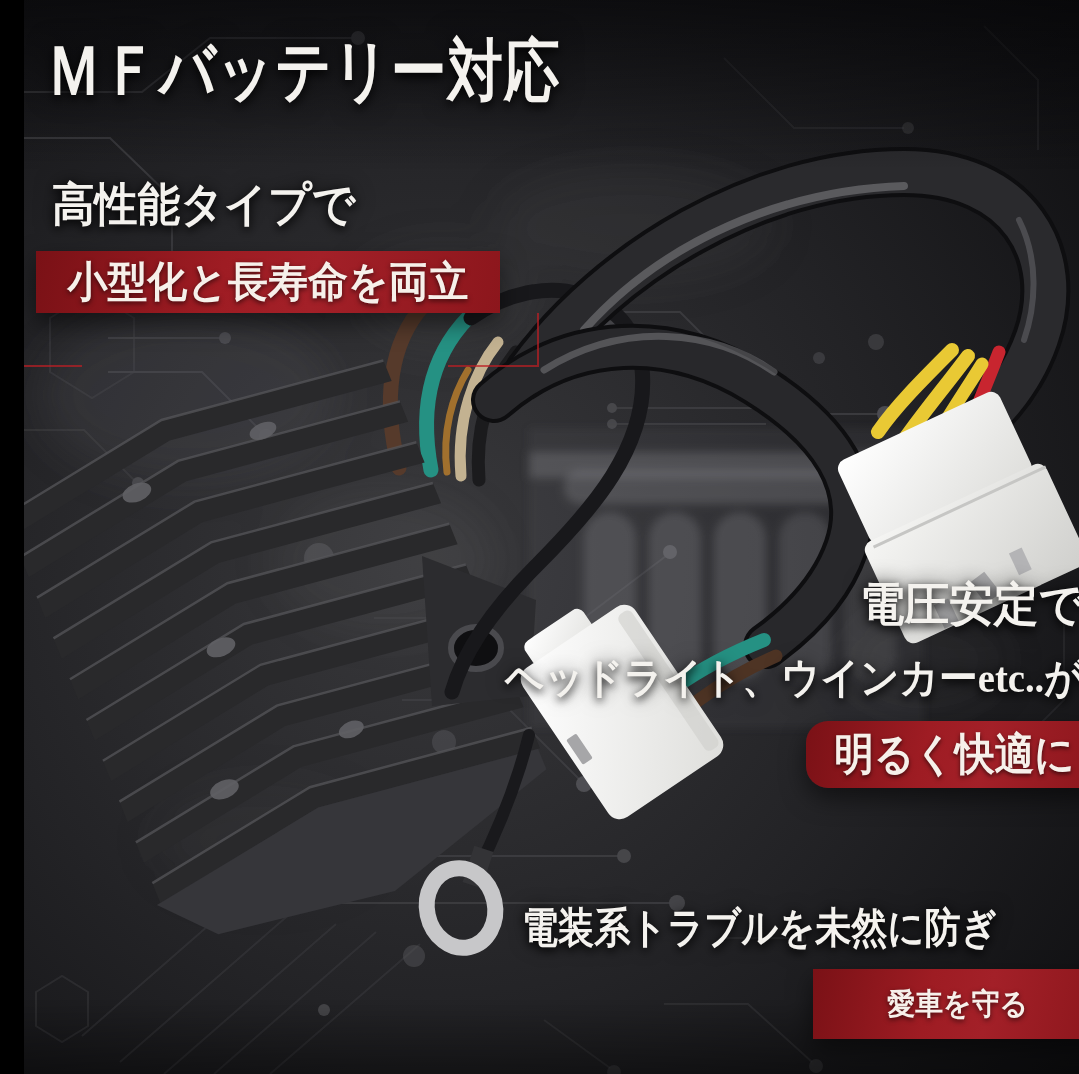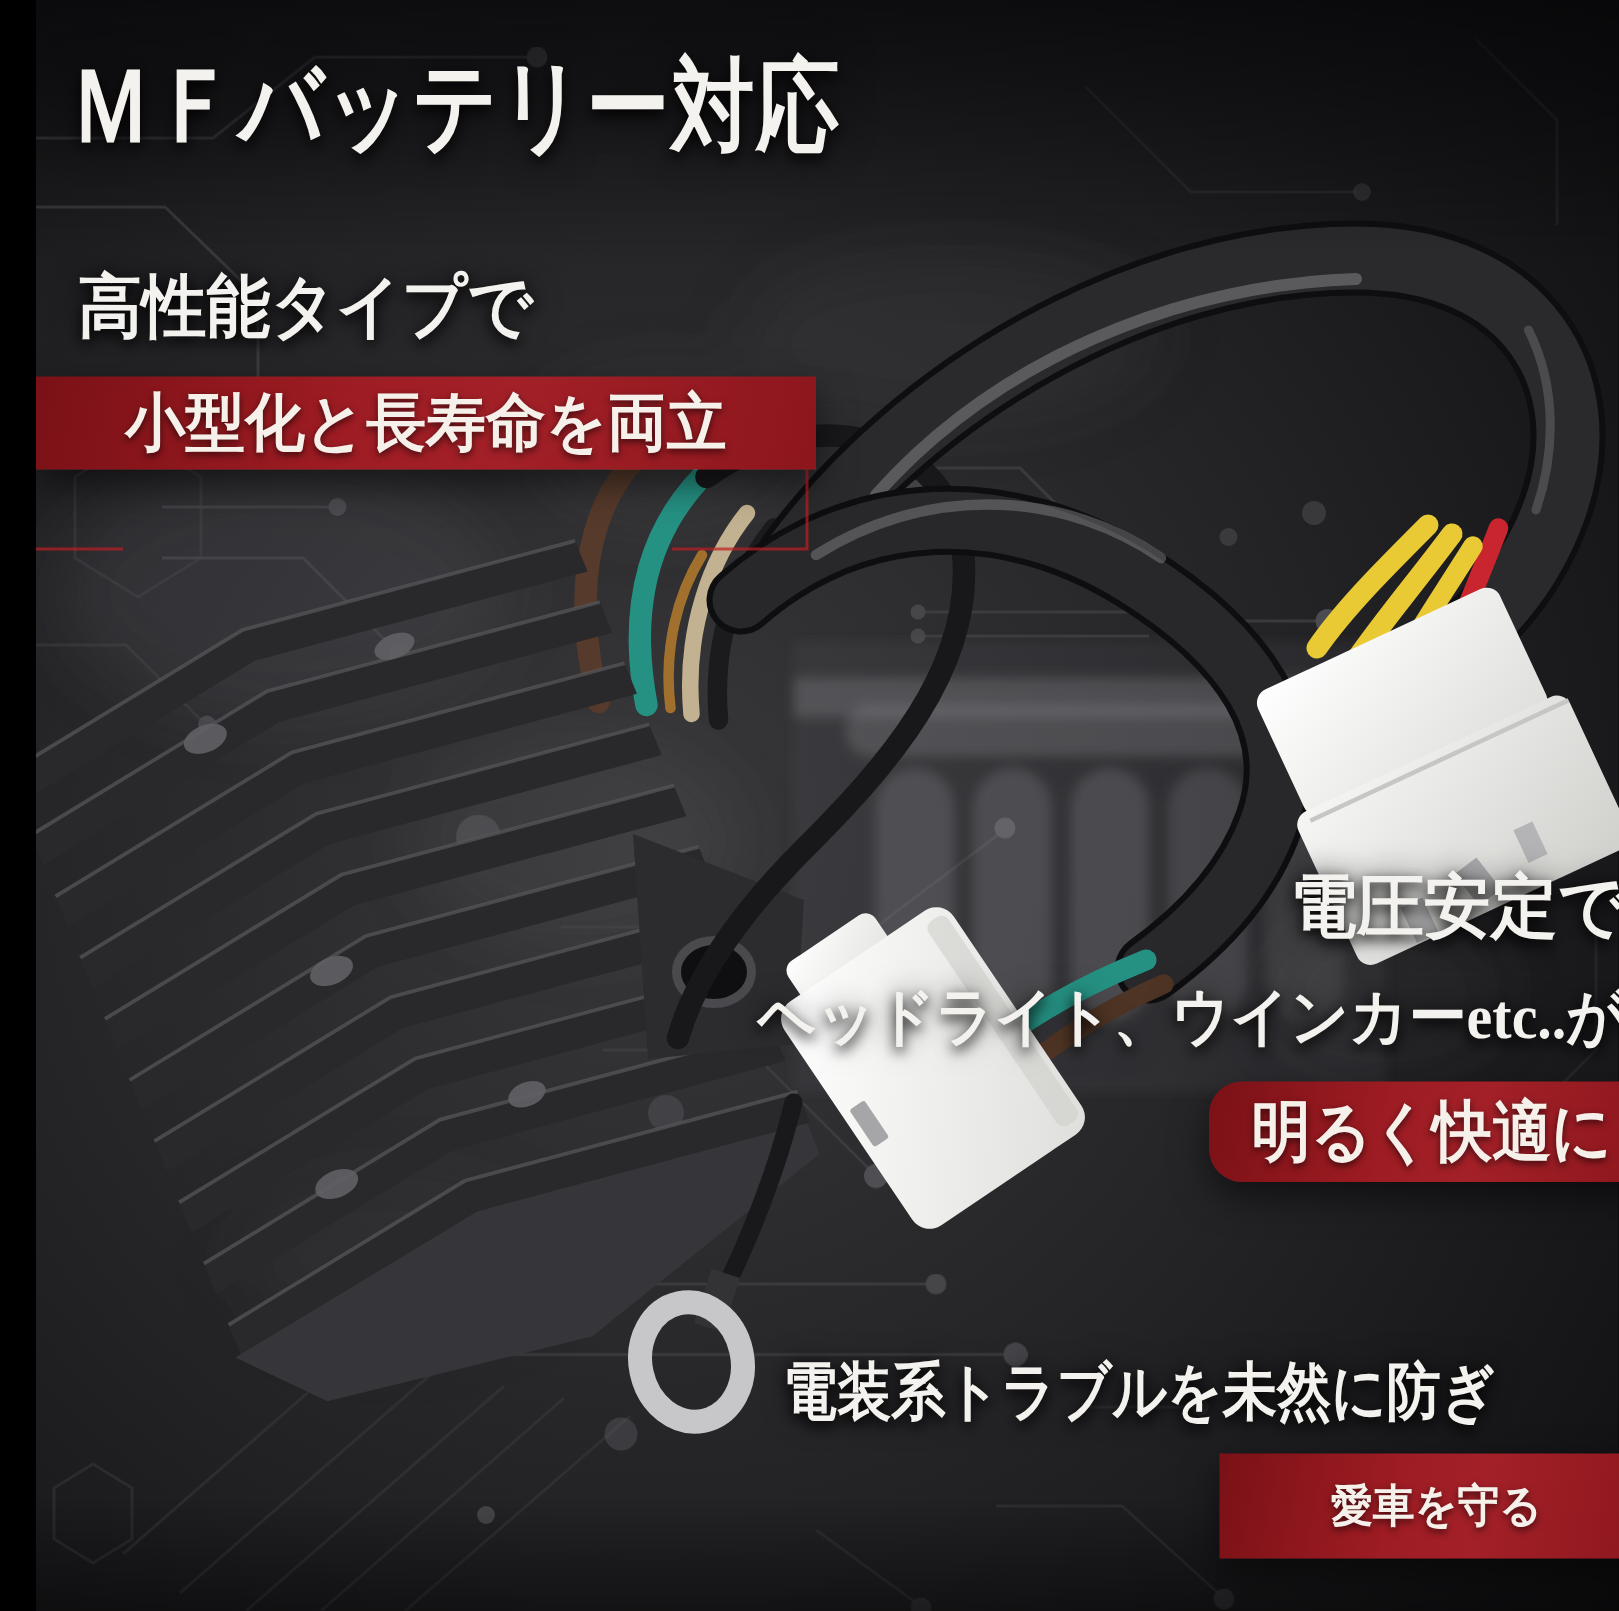--- a/index.html
+++ b/index.html
@@ -14,21 +14,21 @@
   .lead1{left:28px;top:174px;font-size:46px;transform:scaleX(.93);transform-origin:left top;}
   .voltage{left:836px;top:574px;font-size:46px;transform:scaleX(.97);transform-origin:left top;}
   .headlight{left:481px;top:650px;font-size:42px;transform:scaleX(.92);transform-origin:left top;}
   .trouble{left:498px;top:900px;font-size:42px;transform:scaleX(.86);transform-origin:left top;}
   .banner{position:absolute;display:flex;align-items:center;justify-content:center;z-index:6;
           color:#f6f0ea;font-weight:700;white-space:nowrap;
           background:linear-gradient(102deg,#7a1116 0%,#9e1c23 40%,#a32028 60%,#8c161c 100%);
           box-shadow:0 10px 24px rgba(0,0,0,.5);
           text-shadow:0 2px 5px rgba(0,0,0,.6);}
   .banner span{display:inline-block;}
-  .banner1{left:0;top:251px;width:520px;height:62px;font-size:42px;}
+  .banner1{left:12px;top:251px;width:464px;height:62px;font-size:42px;}
   .banner1 span{transform:scaleX(.95);}
   .banner2{left:782px;top:721px;width:297px;height:67px;font-size:44px;border-radius:22px;}
   .banner2 span{transform:scaleX(.90);}
   .banner3{left:789px;top:969px;width:290px;height:70px;font-size:30px;}
   .banner3 span{transform:scaleX(.93);}
 </style>
 </head>
 <body>
 
 <div class="stage">

